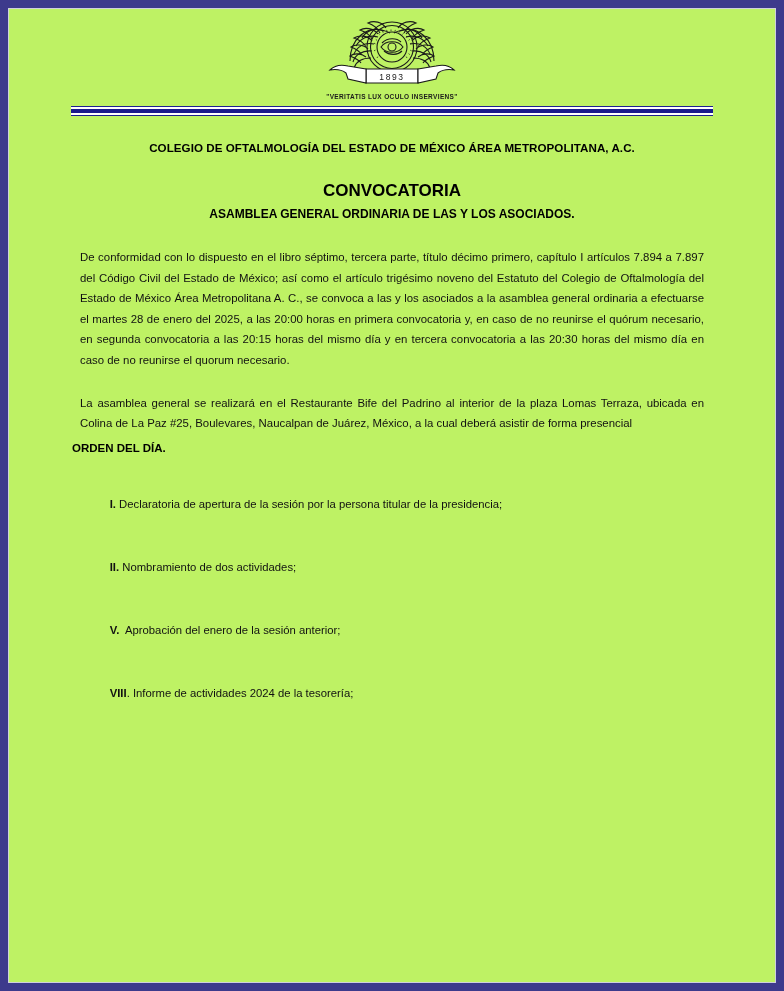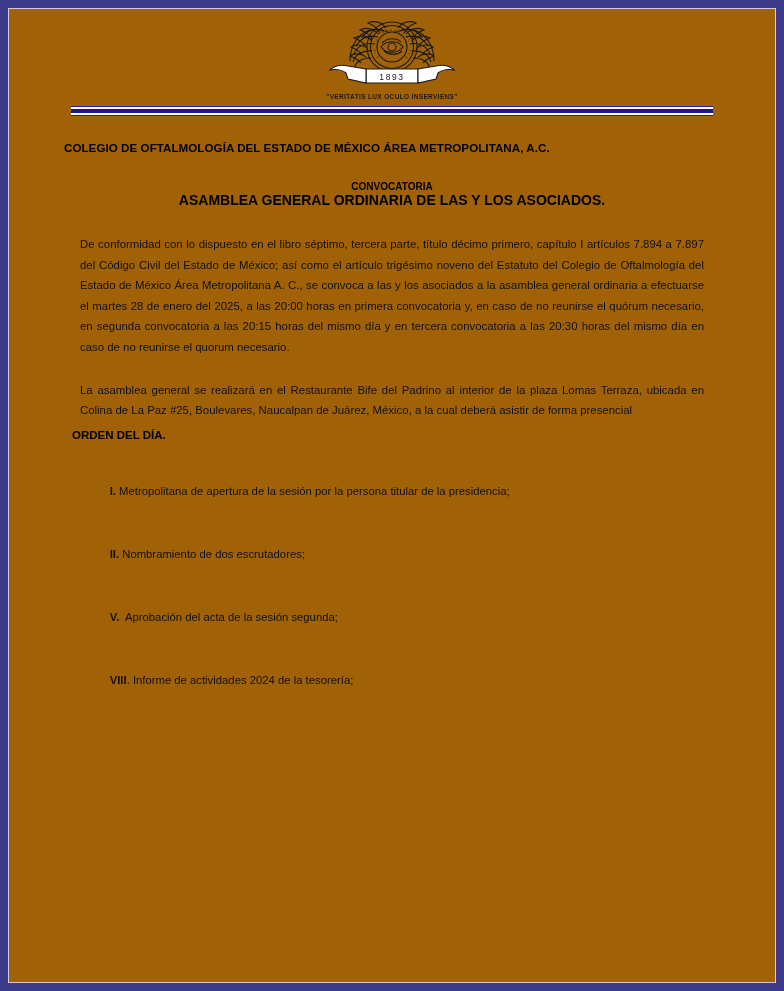--- a/index.html
+++ b/index.html
@@ -15,21 +15,21 @@
     background: #3d3a8c;
     padding: 8px;
     overflow: hidden;
     font-family: "Liberation Sans", sans-serif;
   }
   .page-inner {
     position: relative;
     width: 100%;
     height: 100%;
     box-sizing: border-box;
-    background: #a16207;
+    background: #bef264;
     border: 1px solid #cfcfdd;
     padding-left: 23px;
   }
   .sheet {
     position: absolute;
     left: 0; top: 0;
     width: 100%;
     height: 100%;
     box-sizing: border-box;
     padding: 0 55px;
@@ -59,39 +59,40 @@
     margin: 6px 7px 0 7px;
   }
   .divider .r1 { height: 1px; background: #1f1f8f; }
   .divider .gap1 { height: 2px; background: #ffffff; }
   .divider .r2 { height: 4px; background: #1a1a8c; }
   .divider .gap2 { height: 2px; background: #ffffff; }
   .divider .r3 { height: 1px; background: #1f1f8f; }
 
   
   .org-title {
+    text-align: center;
     font-weight: bold;
     font-size: 11.6px;
     color: #000;
     margin-top: 25px;
     letter-spacing: 0.05px;
   }
   .conv-title {
     text-align: center;
     font-weight: bold;
-    font-size: 10px;
+    font-size: 17px;
     color: #000;
     margin-top: 27px;
   }
   .conv-sub {
     text-align: center;
     font-weight: bold;
-    font-size: 14px;
-    color: #000;
-    margin-top: 0;
+    font-size: 12px;
+    color: #000;
+    margin-top: 6px;
   }
 
   
   .body-col {
     padding: 0 8px;
   }
   p.para {
     text-align: justify;
     font-size: 11.4px;
     line-height: 20.6px;
@@ -202,27 +203,27 @@
       <div class="conv-sub">ASAMBLEA GENERAL ORDINARIA DE LAS Y LOS ASOCIADOS.</div>
 
       <div class="body-col">
         <p class="para first">De conformidad con lo dispuesto en el libro séptimo, tercera parte, título décimo primero, capítulo I artículos 7.894 a 7.897 del Código Civil del Estado de México; así como el artículo trigésimo noveno del Estatuto del Colegio de Oftalmología del Estado de México Área Metropolitana A. C., se convoca a las y los asociados a la asamblea general ordinaria a efectuarse el martes 28 de enero del 2025, a las 20:00 horas en primera convocatoria y, en caso de no reunirse el quórum necesario, en segunda convocatoria a las 20:15 horas del mismo día y en tercera convocatoria a las 20:30 horas del mismo día en caso de no reunirse el quorum necesario.</p>
         <p class="para second">La asamblea general se realizará en el Restaurante Bife del Padrino al interior de la plaza Lomas Terraza, ubicada en Colina de La Paz #25, Boulevares, Naucalpan de Juárez, México, a la cual deberá asistir de forma presencial</p>
 
         <div class="orden">ORDEN DEL DÍA.</div>
 
         <div class="agenda">
           <div class="agenda-item">
-            <span class="num">I.</span><span> Metropolitana de apertura de la sesión por la persona titular de la presidencia;</span>
-          </div>
-          <div class="agenda-item">
-            <span class="num">II.</span><span> Nombramiento de dos escrutadores;</span>
-          </div>
-          <div class="agenda-item">
-            <span class="num">V.</span><span>  Aprobación del acta de la sesión segunda;</span>
+            <span class="num">I.</span><span> Declaratoria de apertura de la sesión por la persona titular de la presidencia;</span>
+          </div>
+          <div class="agenda-item">
+            <span class="num">II.</span><span> Nombramiento de dos actividades;</span>
+          </div>
+          <div class="agenda-item">
+            <span class="num">V.</span><span>  Aprobación del enero de la sesión anterior;</span>
           </div>
           <div class="agenda-item">
             <span class="num">VIII</span><span>. Informe de actividades 2024 de la tesorería;</span>
           </div>
           <div class="agenda-item">
             
           </div>
 
         </div>
 

